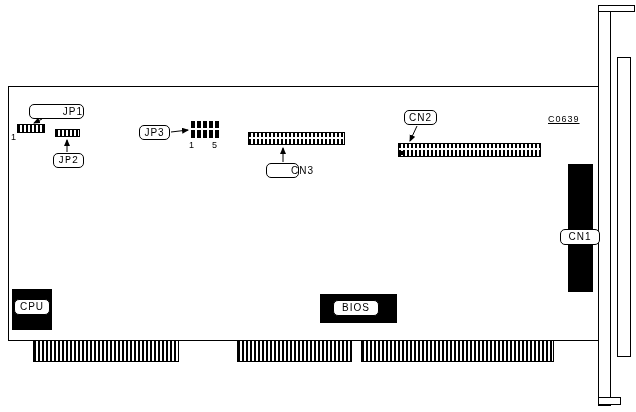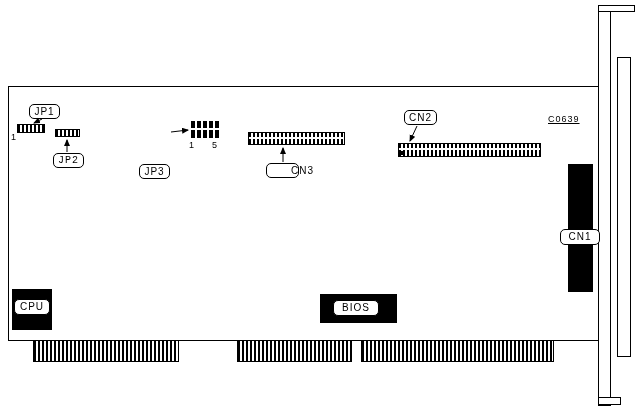--- a/index.html
+++ b/index.html
@@ -26,23 +26,23 @@
   .cn1-block  { left: 568px; top: 164px; width: 25px; height: 128px; }
   .cpu-block  { left: 12px;  top: 289px; width: 40px; height: 41px; }
   .bios-block { left: 320px; top: 294px; width: 77px; height: 29px; }
 
   .label-box {
     position: absolute; box-sizing: border-box;
     background: #fff; border: 1px solid #000; border-radius: 5px;
     font-size: 10px; line-height: 13px; letter-spacing: 1px;
     text-align: center; white-space: nowrap;
   }
-  .jp1-label  { left: 29px;  top: 104px; width: 31px; height: 15px; }
+  .jp1-label  { left: 29px;  top: 104px; width: 55px; height: 15px; text-align: right; }
   .jp2-label  { left: 53px;  top: 153px; width: 31px; height: 15px; font-family: Liberation Mono, monospace; }
-  .jp3-label  { left: 139px; top: 125px; width: 31px; height: 15px; margin-top: 39px; }
+  .jp3-label  { left: 139px; top: 125px; width: 31px; height: 15px; }
   .cn3-label  { left: 266px; top: 163px; width: 33px; height: 15px; padding-left: 24px; }
   .cn2-label  { left: 404px; top: 110px; width: 33px; height: 15px; }
   .cn1-label  { left: 560px; top: 229px; width: 40px; height: 16px; line-height: 14px; }
   .cpu-label  { left: 14px;  top: 299px; width: 36px; height: 16px; line-height: 14px; }
   .bios-label { left: 333px; top: 300px; width: 46px; height: 16px; line-height: 14px; }
 
   .striped-connector {
     position: absolute; box-sizing: border-box;
     border: 1px solid #000;
     background-image: repeating-linear-gradient(90deg, #000 0px, #000 2px, #fff 2px, #fff 4px);

